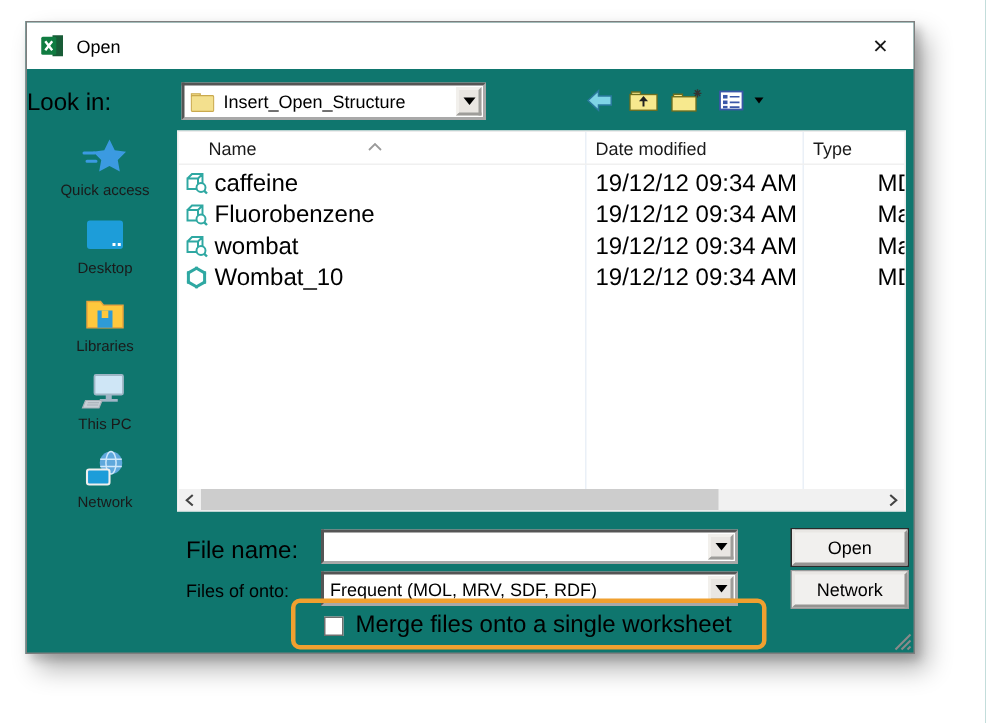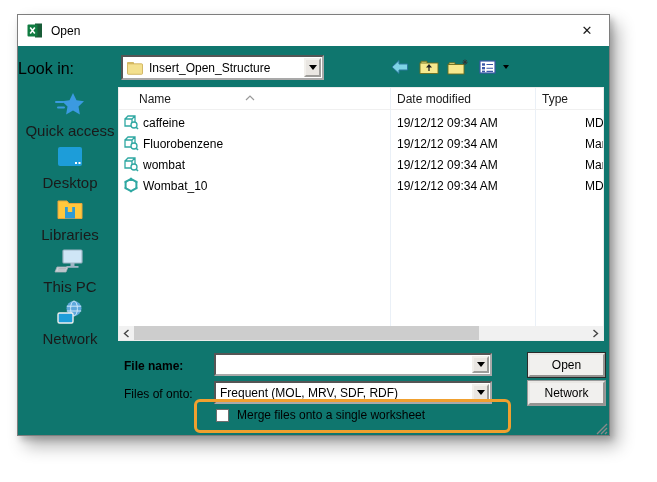--- a/index.html
+++ b/index.html
@@ -35,66 +35,66 @@
 
   .nav-toolbar { position:absolute; left:371px; top:42px; display:flex; gap:7px; align-items:center; }
   .tool-btn { width:22px; height:20px; display:flex; align-items:center; justify-content:center; }
   .views-caret { width:0; height:0; border-left:3.5px solid transparent;
                  border-right:3.5px solid transparent; border-top:4.5px solid #000; margin-left:-2px; }
 
   
   .sidebar { position:absolute; left:6px; top:74px; width:92px; }
   .side-item { height:52px; display:flex; flex-direction:column; align-items:center; }
   .side-item .icon-box { height:32px; display:flex; align-items:center; justify-content:center; }
-  .side-item .side-label { font-size:15px; color:#1a1a1a; margin-top:1px; }
+  .side-item .side-label { font-size:10px; color:#1a1a1a; margin-top:1px; }
 
   
   .filelist { position:absolute; left:100px; top:72px; width:486px; height:254px;
               background:#fff; border:1px solid #ececec; overflow:hidden; }
   .col-sep { position:absolute; top:0; width:1px; height:238px; background:#eaf0f7; }
   .list-header { position:absolute; left:0; top:0; right:0; height:22px;
                  border-bottom:1px solid #f0f0f0; font-size:12px; color:#1a1a1a; }
   .hdr-name { position:absolute; left:8px; top:4px;margin-left:12px; }
   .hdr-date { position:absolute; left:278px; top:4px; }
   .hdr-type { position:absolute; left:423px; top:4px; }
   .sort-caret { position:absolute; left:126px; top:2px; }
   .file-row { position:absolute; left:0; right:0; height:21px; display:flex; align-items:center;
-              font-size:12px; color:#000; white-space:nowrap; }
+              font-size:16px; color:#000; white-space:nowrap; }
   .file-row .file-icon { position:absolute; left:4px; top:2px; }
   .file-row .cell-name { position:absolute; left:24px; }
   .file-row .cell-date { position:absolute; left:278px; }
   .file-row .cell-type { position:absolute; left:423px;margin-left:43px; }
 
   .hscroll { position:absolute; left:0; top:238px; width:484px; height:15px; background:#f1f1f1; }
   .hs-arrow { position:absolute; top:0; width:15px; height:15px; display:flex;
               align-items:center; justify-content:center; }
   .hs-left { left:0; } .hs-right { right:0; }
   .hs-thumb { position:absolute; left:15px; top:0; width:345px; height:15px; background:#cdcdcd; }
 
   
-  .fname-label { position:absolute; left:0; top:344px; width:186px; font-size:12px;
-                 color:#000; text-align:left; padding-left:106px;font-weight:bold; }
+  .fname-label { position:absolute; left:0; top:344px; width:186px; font-size:16px;
+                 color:#000; text-align:left; padding-left:106px; }
   .ftype-label { position:absolute; left:0; top:372px; width:186px; font-size:12px;
                  color:#000; text-align:left; padding-left:106px; }
   .fname-combo { left:196px; top:338px; width:278px; height:23px; }
   .fname-combo input { border:none; outline:none; flex:1; height:100%; font-size:12px;
                        padding-left:4px; font-family:inherit; background:transparent; }
   .ftype-combo { left:196px; top:366px; width:278px; height:23px; }
 
   .push-btn { position:absolute; left:510px; width:77px; height:24px; background:#f1f0ee;
               border:2px outset #e9e7e4; font-size:12px; color:#000;
               display:flex; align-items:center; justify-content:center; font-family:inherit; }
   .btn-open { top:338px; box-shadow:0 0 0 1px #2a2a2a; }
   .btn-cancel { top:366px; border:2px outset #e9e7e4; box-shadow:0 0 0 1px #9a9a9a; }
 
   .highlight-box { position:absolute; left:176px; top:384px; width:317px; height:34px;
                    border:3px solid #f0a02f; border-radius:6px; }
   .merge-row { position:absolute; left:198px; top:393px; display:flex; align-items:center; gap:8px; }
   .checkbox { width:13px; height:13px; background:#fff; border:1px solid #6e6e6e; }
-  .merge-label { font-size:12px; color:#000; }
+  .merge-label { font-size:16px; color:#000; }
 
   .resize-grip { position:absolute; right:1px; bottom:1px; width:13px; height:13px; }
 </style>
 </head>
 <body>
 
 <div class="dialog">
 
   <div class="titlebar">
     <span style="display:flex;">

